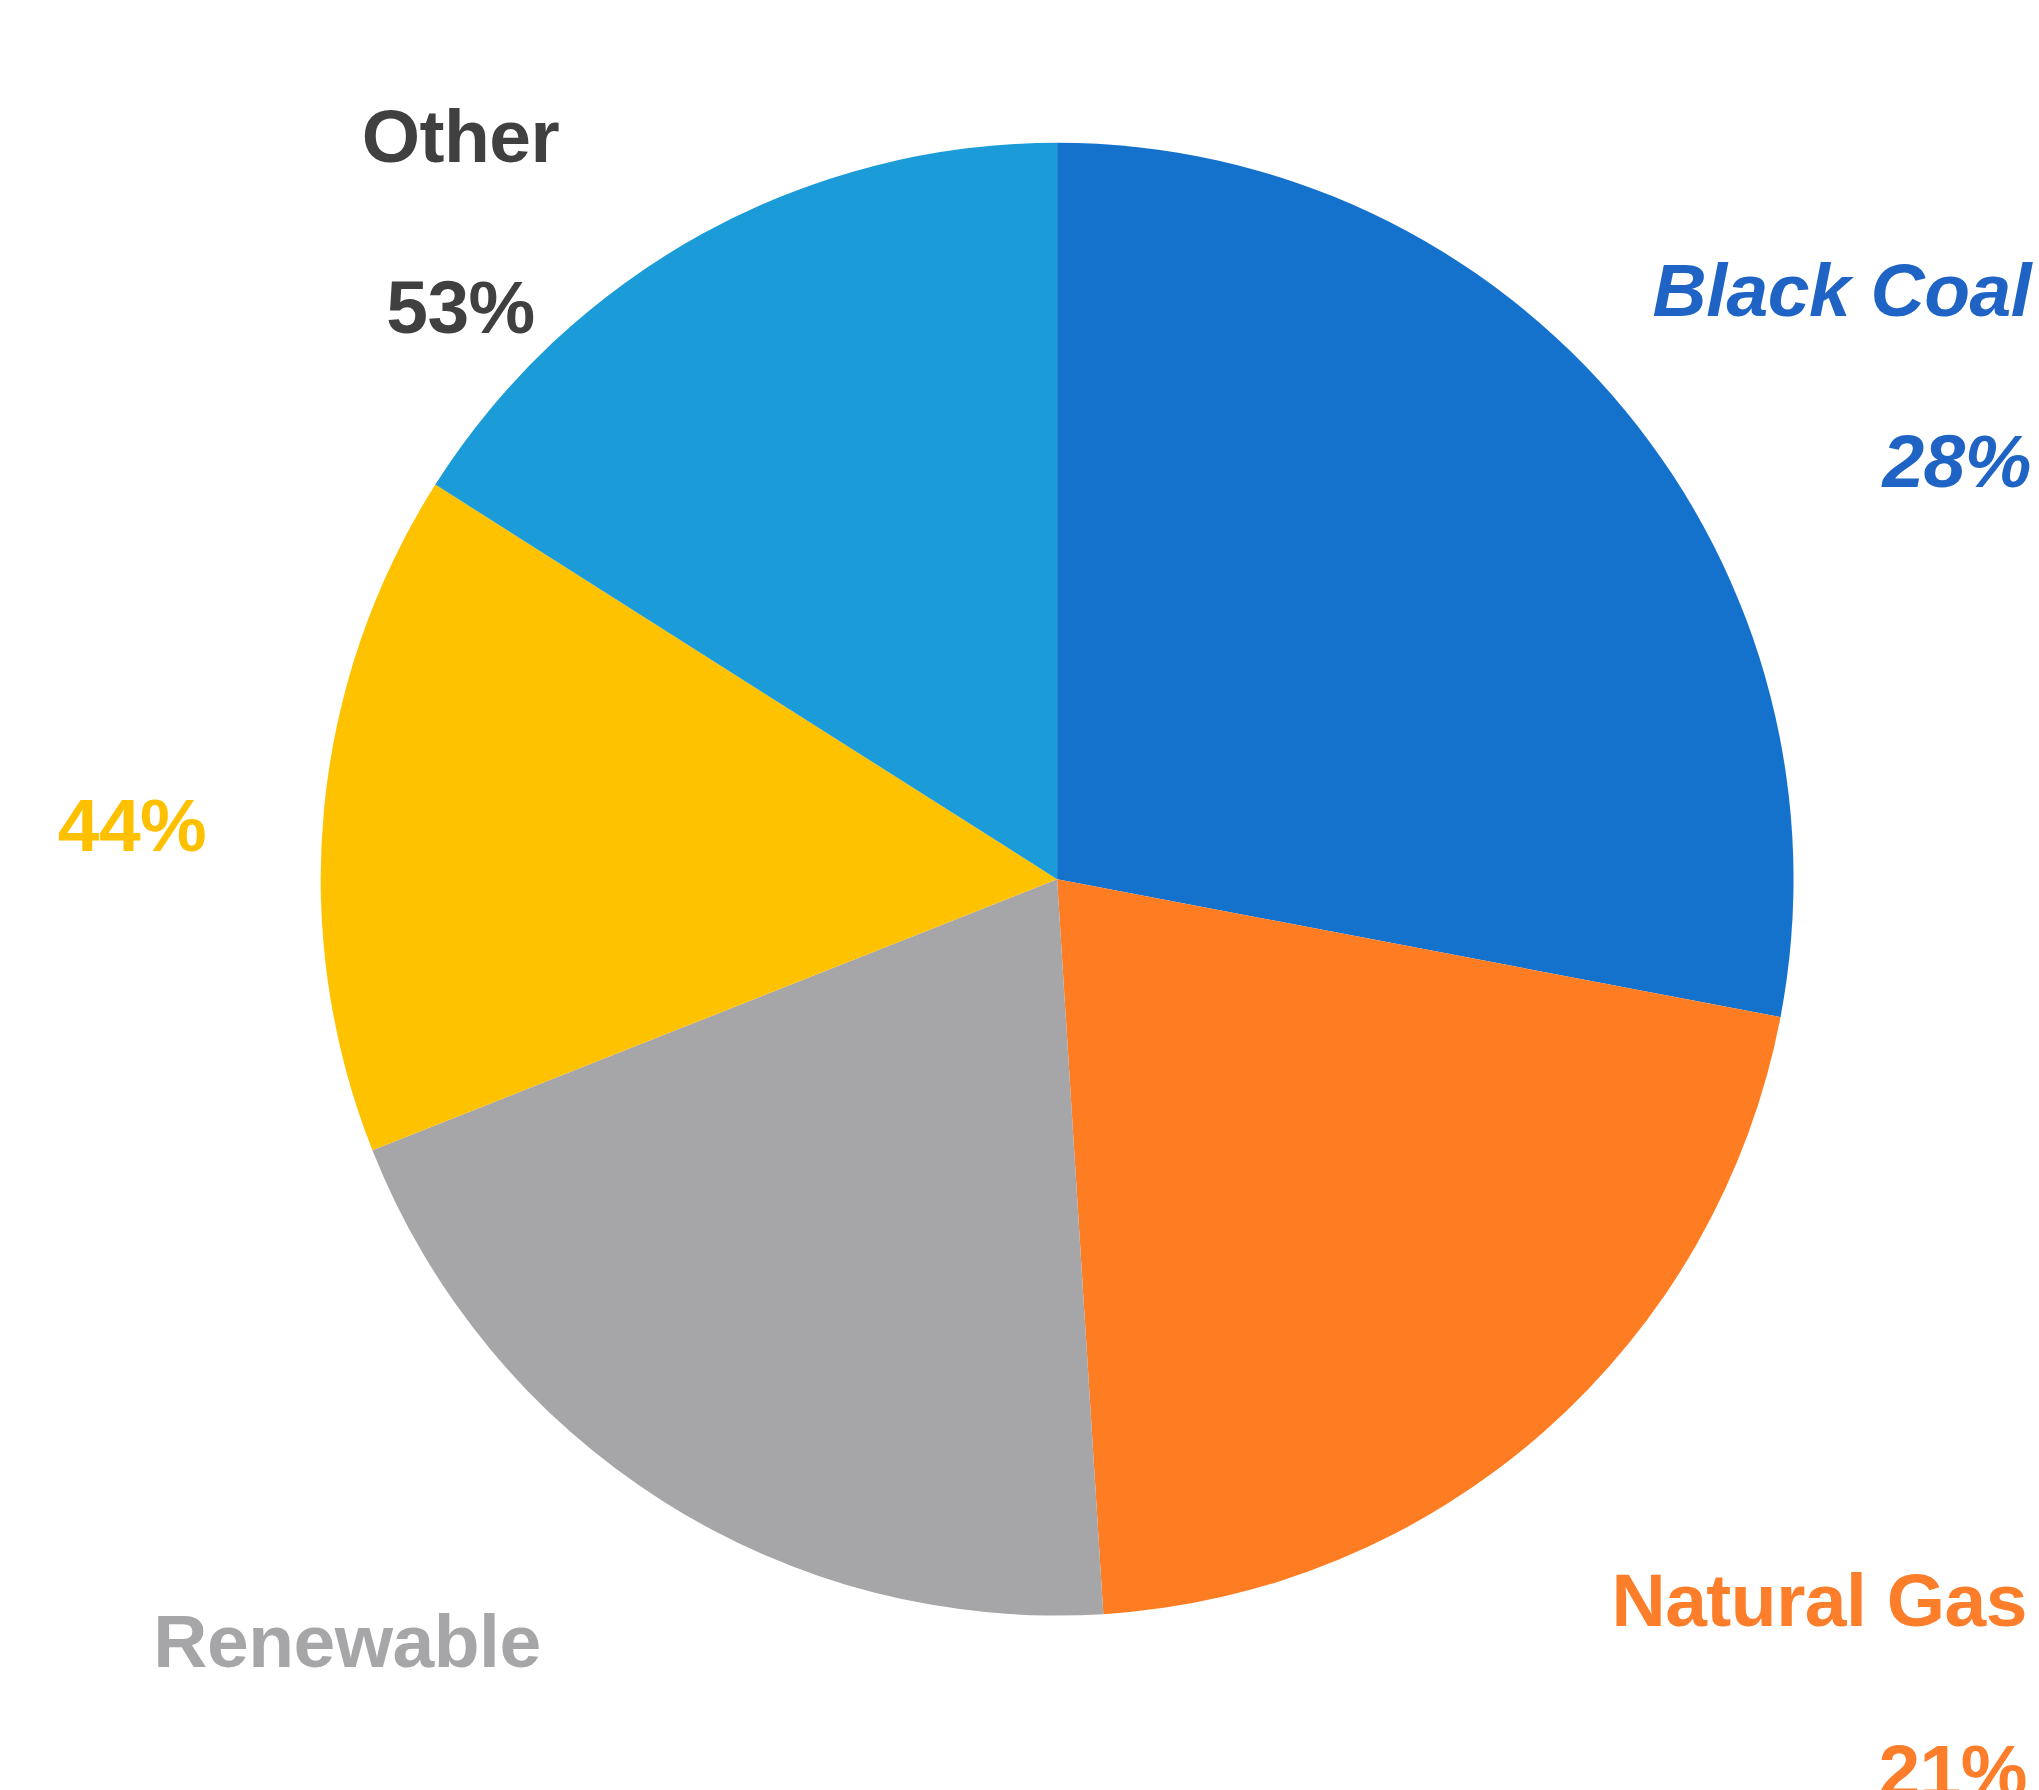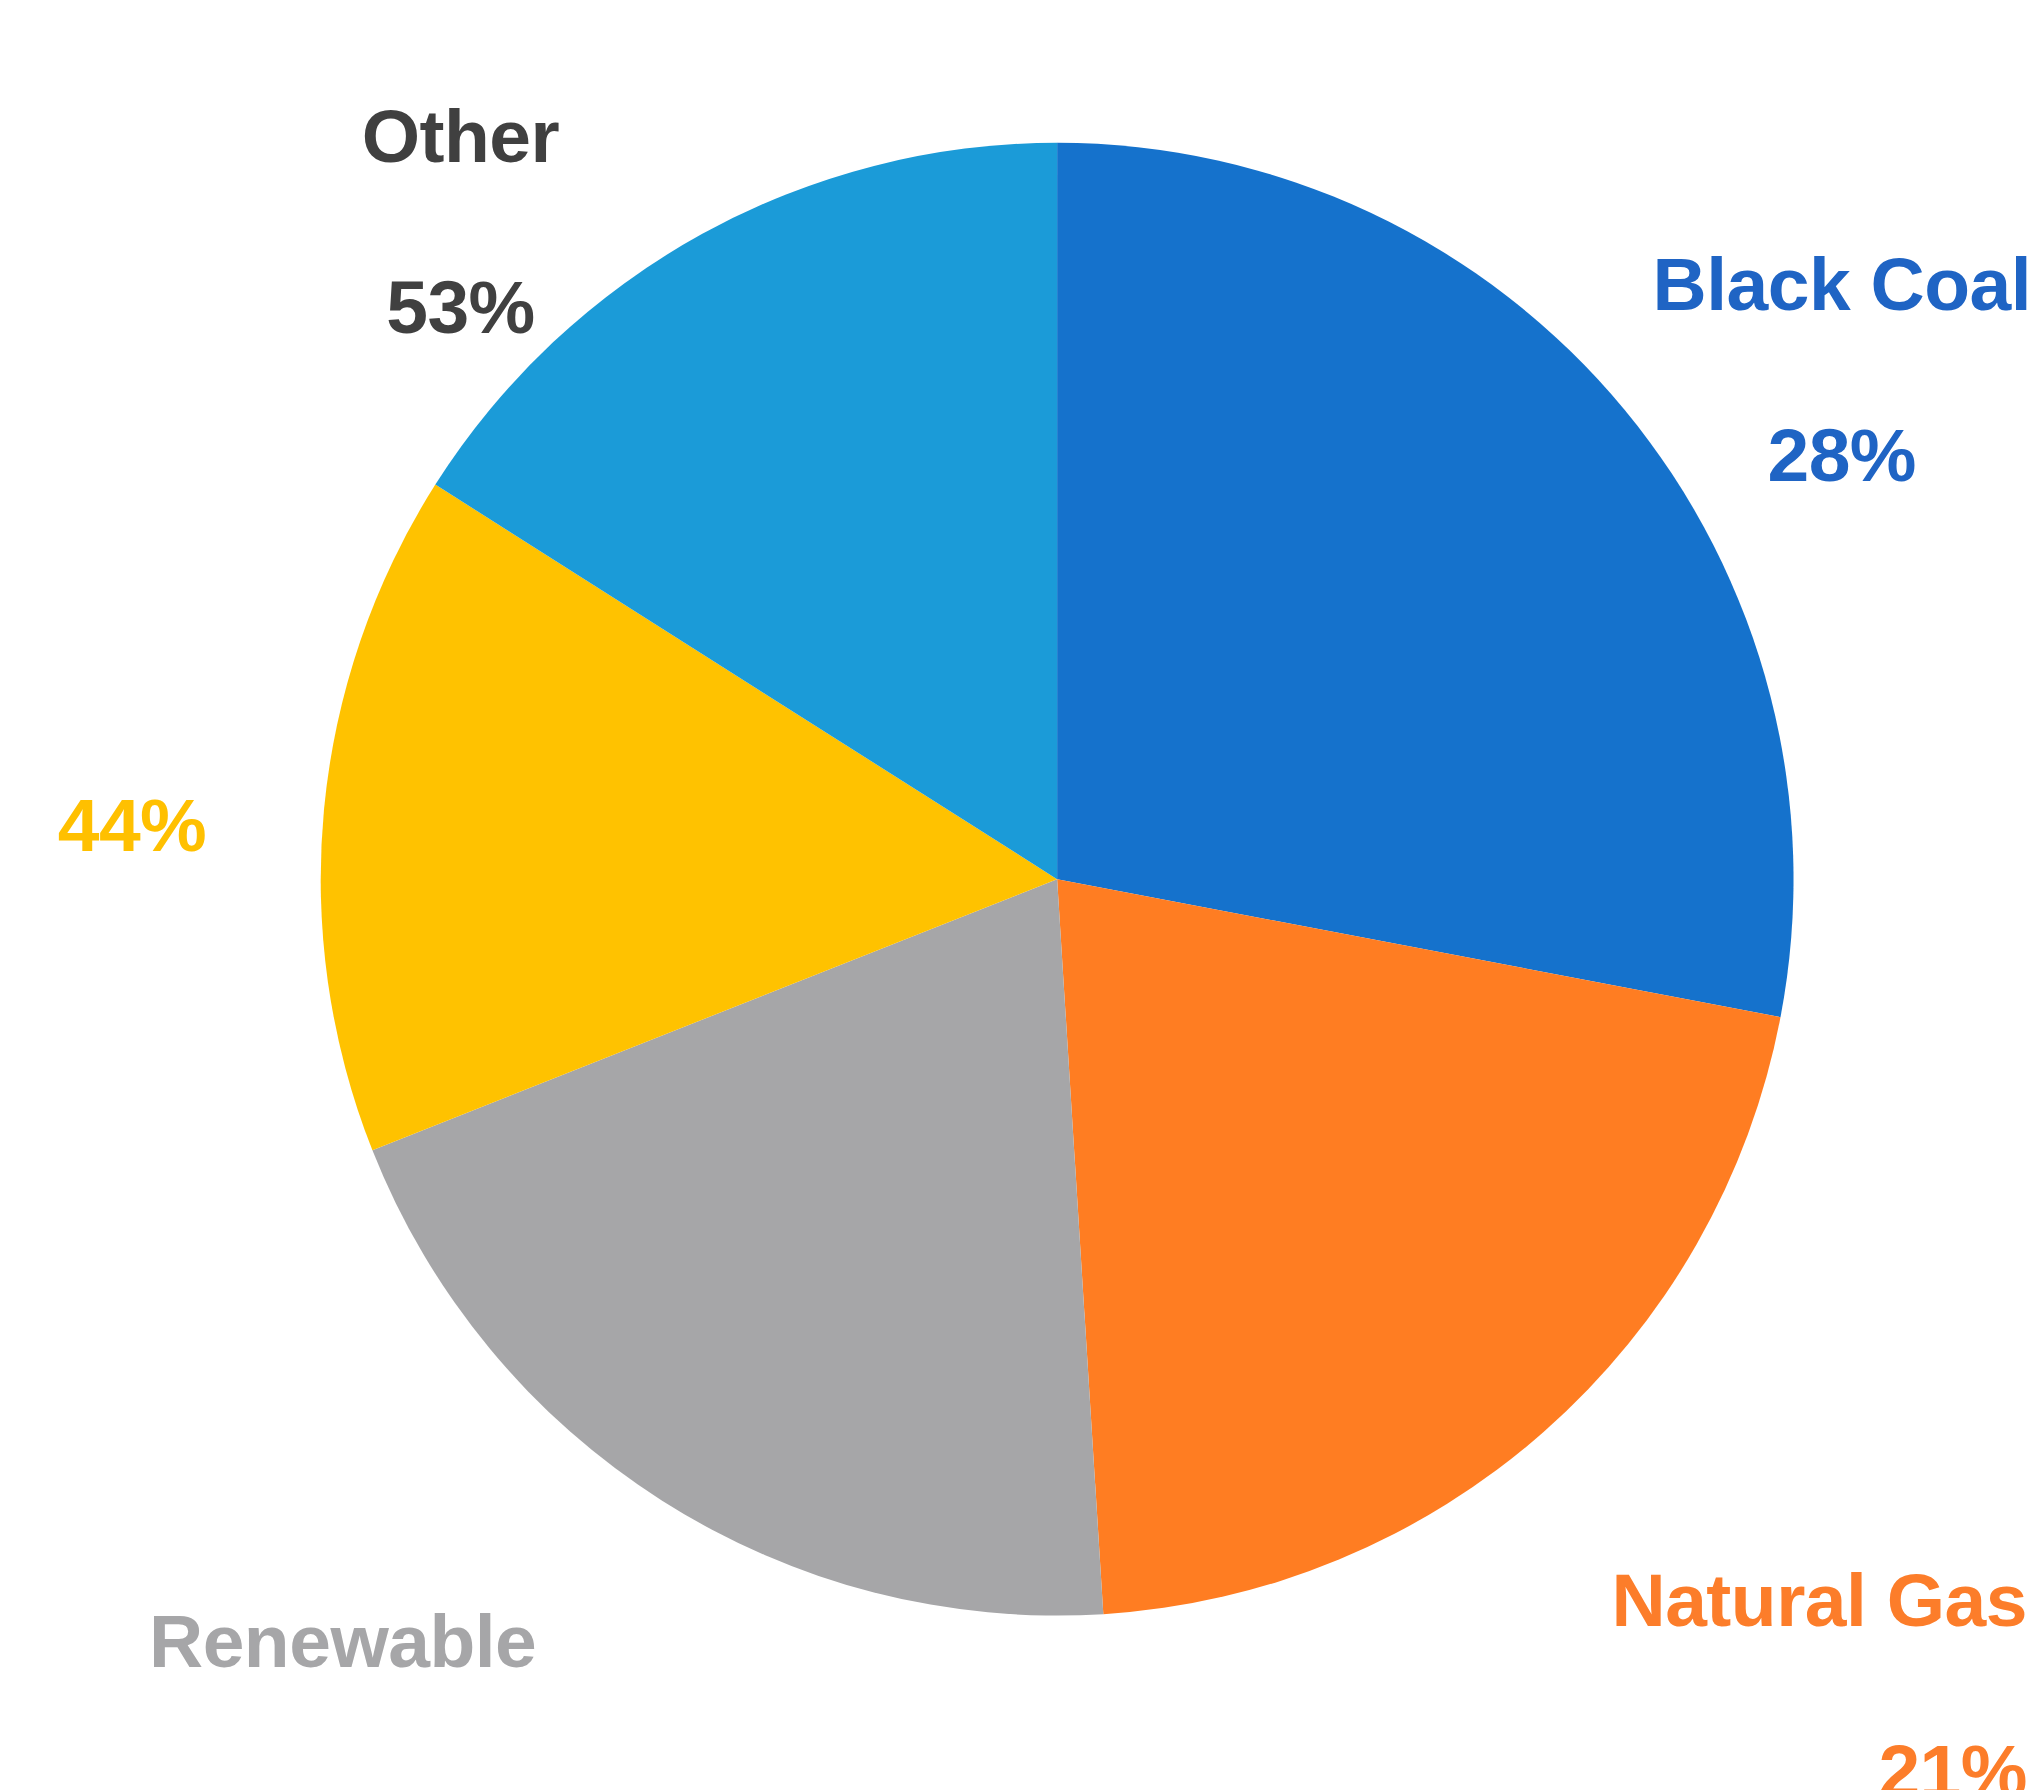--- a/index.html
+++ b/index.html
@@ -46,42 +46,43 @@
   .label-name {
     display: block;
   }
   .label-value {
     display: block;
   }
 
   
   #label-black-coal {
     right: 8px;
-    top: 156px;
-    text-align: center;
+    top: 162px;
+    text-align: right;
     font-size: 75px;
+    font-style: italic;
   }
 
   
   #label-natural-gas {
     right: 12px;
     top: 1472px;
     text-align: right;
     font-size: 75px;
   }
 
   
   #label-renewable {
     left: 149px;
     top: 1513px;
     width: 396px;
     text-align: right;
     font-size: 75px;
   }
-  #label-renewable .label-name-1 { display: block; text-align: left; }
+  #label-renewable .label-name-1 { display: block; text-align: center; }
   #label-renewable .label-name-2 { display: block; text-align: right; }
 
   
   #label-fuel-oil {
     left: 8px;
     top: 697px;
     width: 248px;
     text-align: center;
     font-size: 75px;
   }

